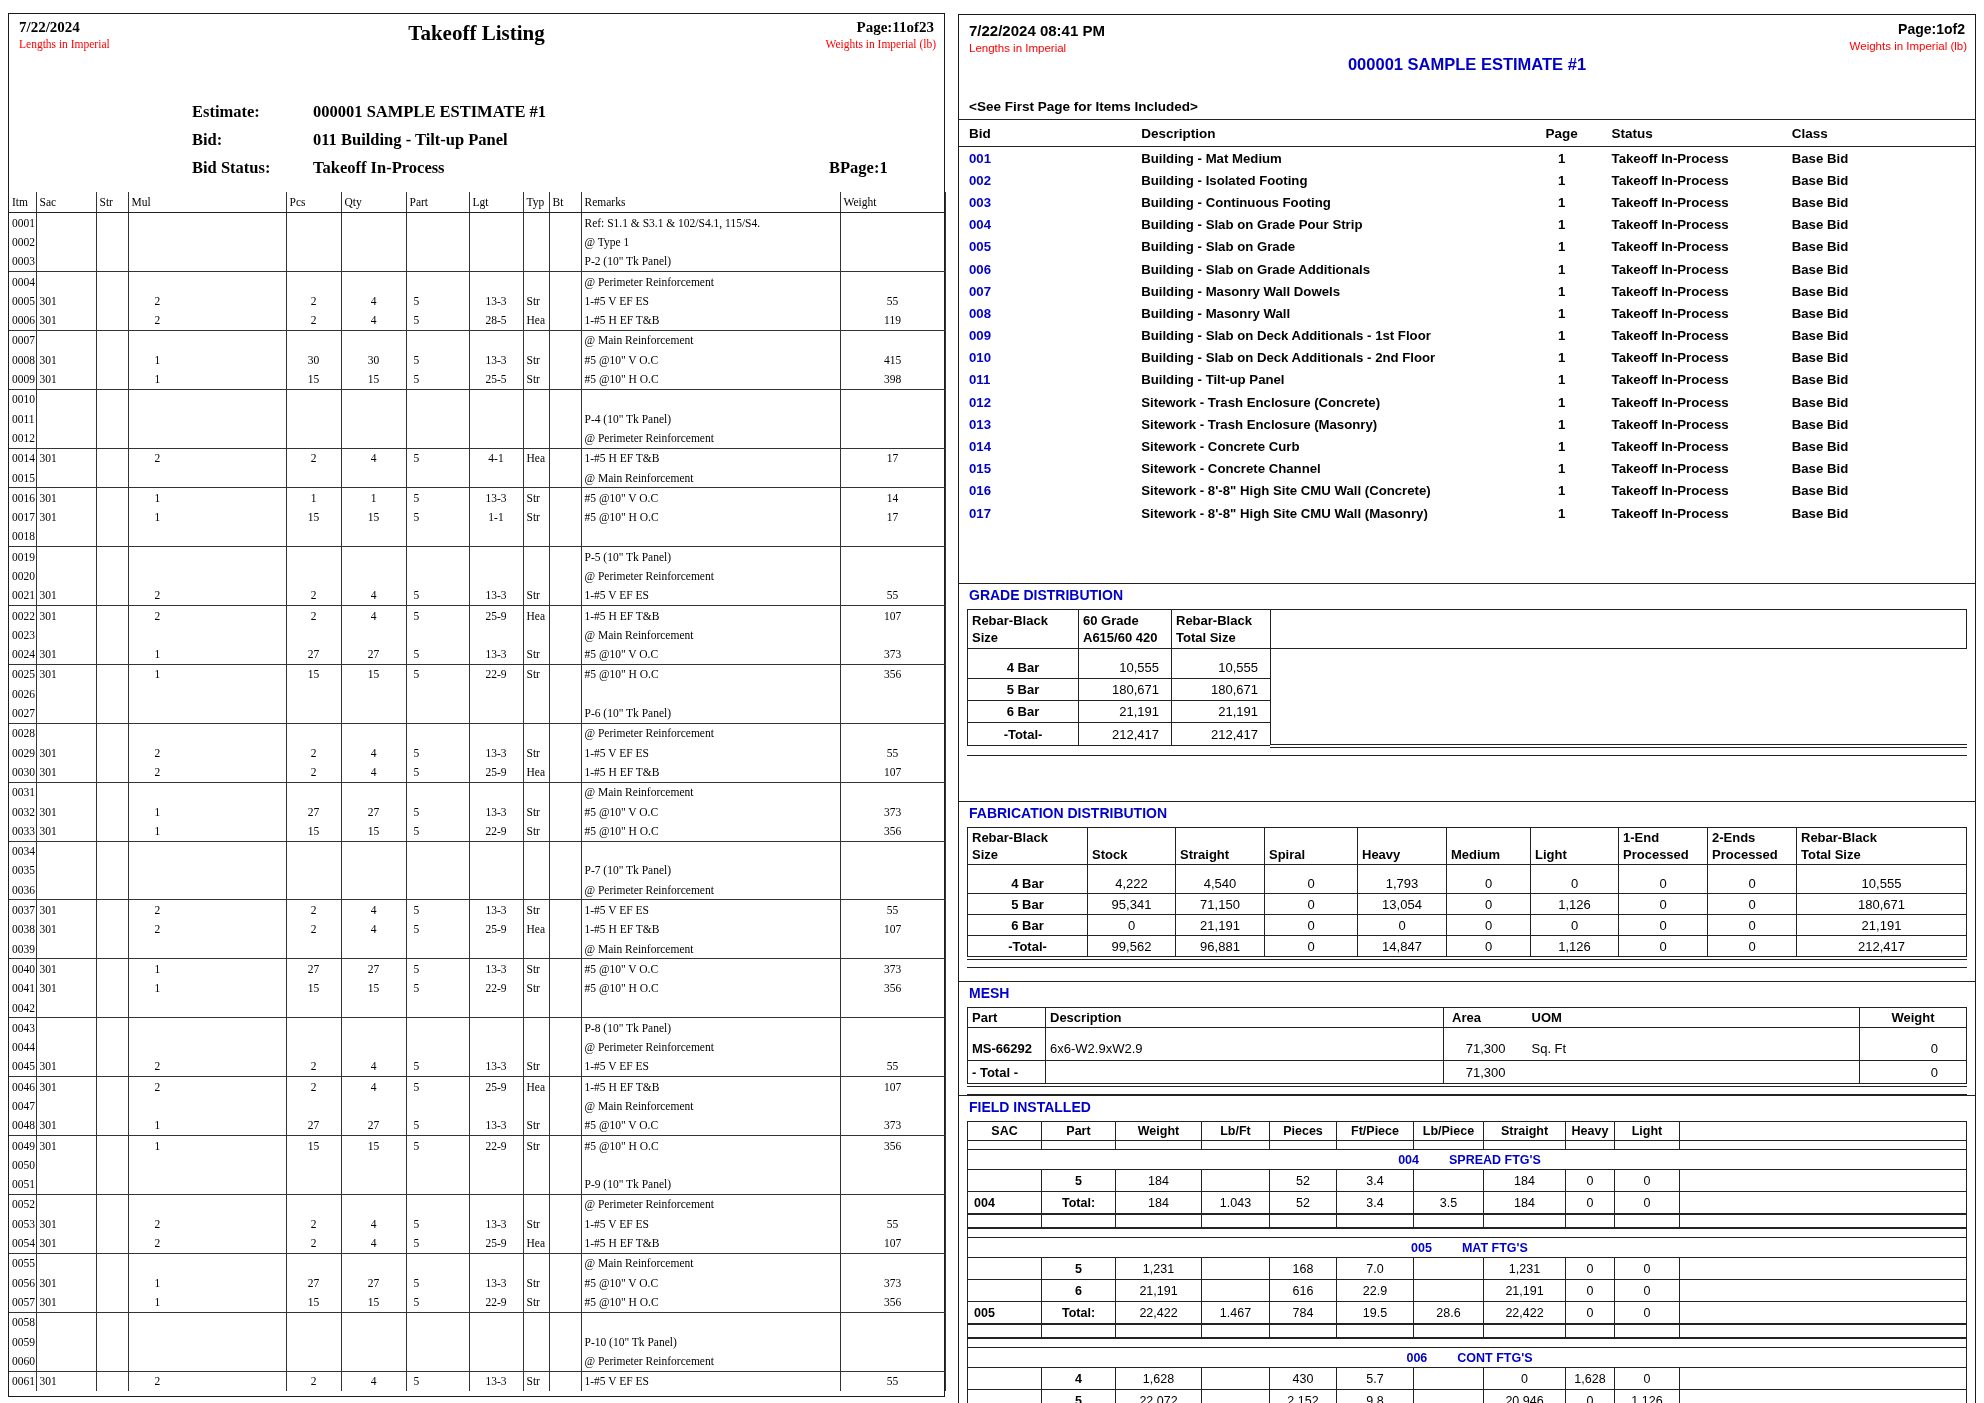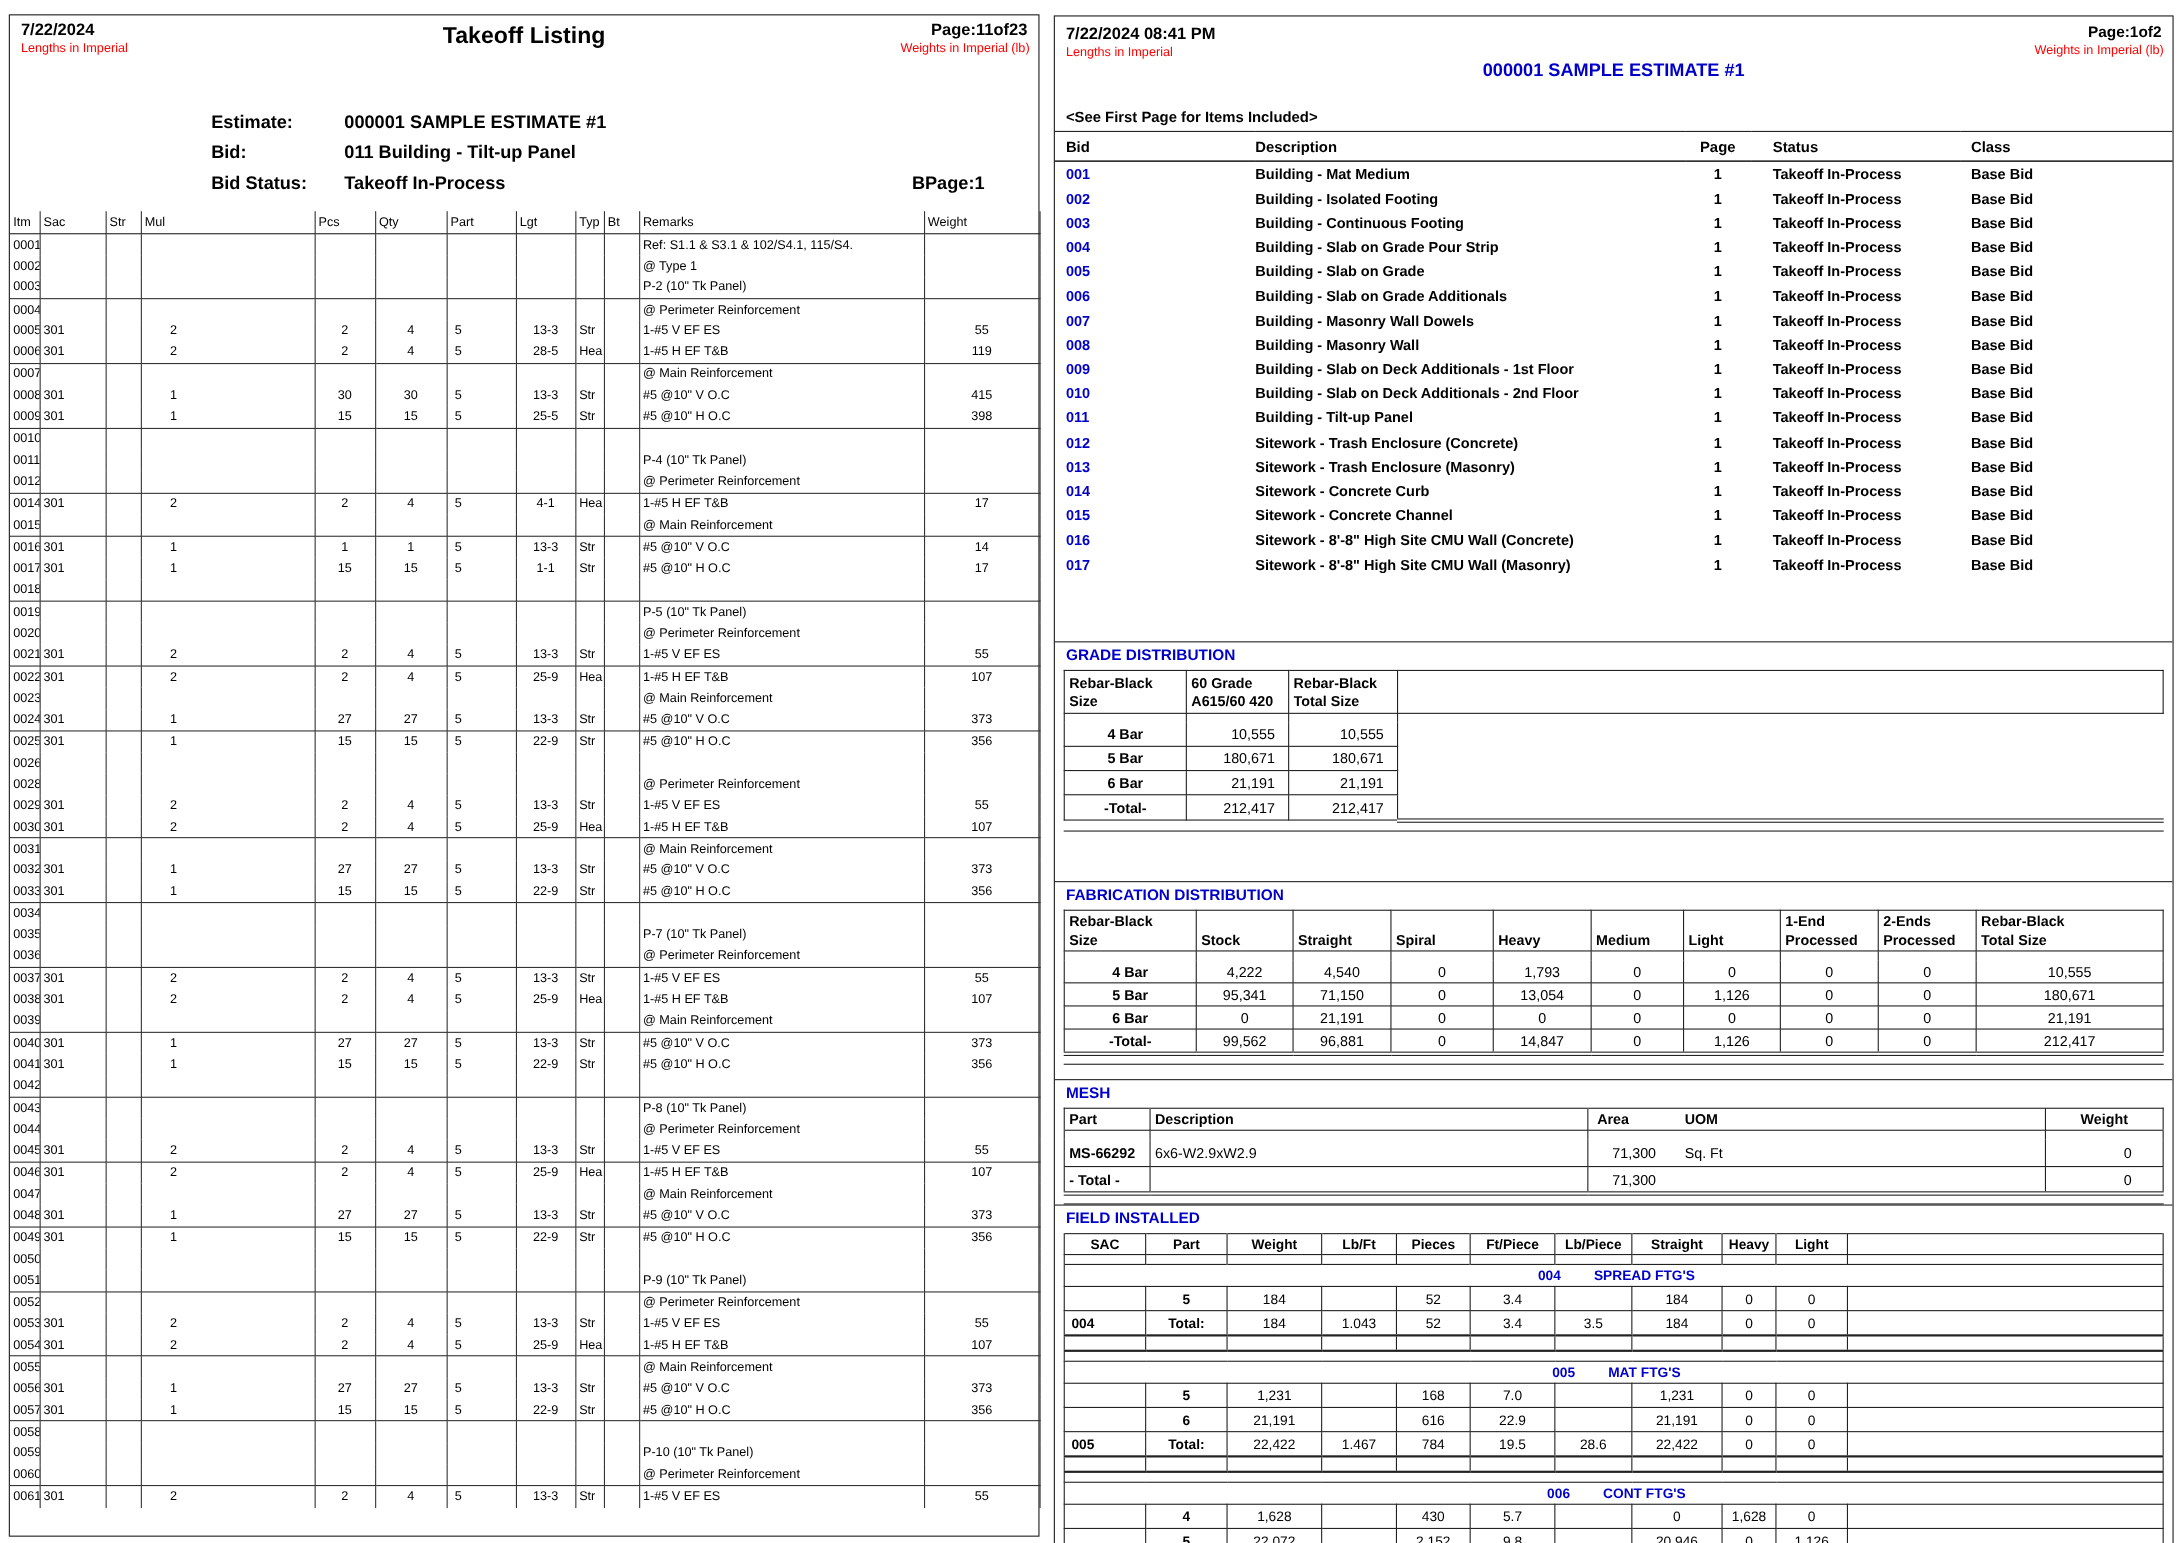--- a/index.html
+++ b/index.html
@@ -1,19 +1,19 @@
 <!DOCTYPE html>
 <html><head>
 <meta charset="utf-8">
 <style>
   html,body{margin:0;padding:0;background:#fff;}
   .canvas{position:relative;width:1984px;height:1403px;background:#fff;overflow:hidden;
           font-family:"Liberation Sans",sans-serif;color:#000;-webkit-font-smoothing:antialiased;}
   .page{position:absolute;background:#fff;border:1.5px solid #1c1c1c;box-sizing:border-box;}
-  .page-left{left:8px;top:13px;width:937px;height:1384px;}
+  .page-left{left:8px;top:13px;width:937px;height:1384px;font-family:Liberation Serif, serif;}
   .page-right{left:958px;top:14px;width:1018px;height:1400px;}
 
   
   .lp-date{position:absolute;left:10px;top:5px;font-size:15px;font-weight:bold;}
   .lp-lengths{position:absolute;left:10px;top:24px;font-size:11.5px;color:#f00;}
   .lp-title{position:absolute;left:0;right:0;top:7px;text-align:center;font-size:21px;font-weight:bold;}
   .lp-page{position:absolute;right:10px;top:5px;font-size:15px;font-weight:bold;}
   .lp-weights{position:absolute;right:8px;top:24px;font-size:11.5px;color:#f00;}
   .lp-est{position:absolute;left:0;top:88px;width:100%;}
   .est-row{position:relative;height:28px;}
@@ -511,20 +511,34 @@
             <td class="c1"></td>
             <td class="c2"></td>
             <td class="c3"></td>
             <td class="c4"></td>
             <td class="c5"></td>
             <td class="c6"></td>
             <td class="c7"></td>
             <td class="c8"></td>
             <td class="c9"></td>
             <td class="c10"></td>
+            <td class="c11"></td>
+          </tr>
+          <tr class="grp">
+            <td class="c0">0027</td>
+            <td class="c1"></td>
+            <td class="c2"></td>
+            <td class="c3"></td>
+            <td class="c4"></td>
+            <td class="c5"></td>
+            <td class="c6"></td>
+            <td class="c7"></td>
+            <td class="c8"></td>
+            <td class="c9"></td>
+            <td class="c10">P-6 (10" Tk Panel)</td>
             <td class="c11"></td>
           </tr>
           <tr>
             <td class="c0">0028</td>
             <td class="c1"></td>
             <td class="c2"></td>
             <td class="c3"></td>
             <td class="c4"></td>
             <td class="c5"></td>
             <td class="c6"></td>

